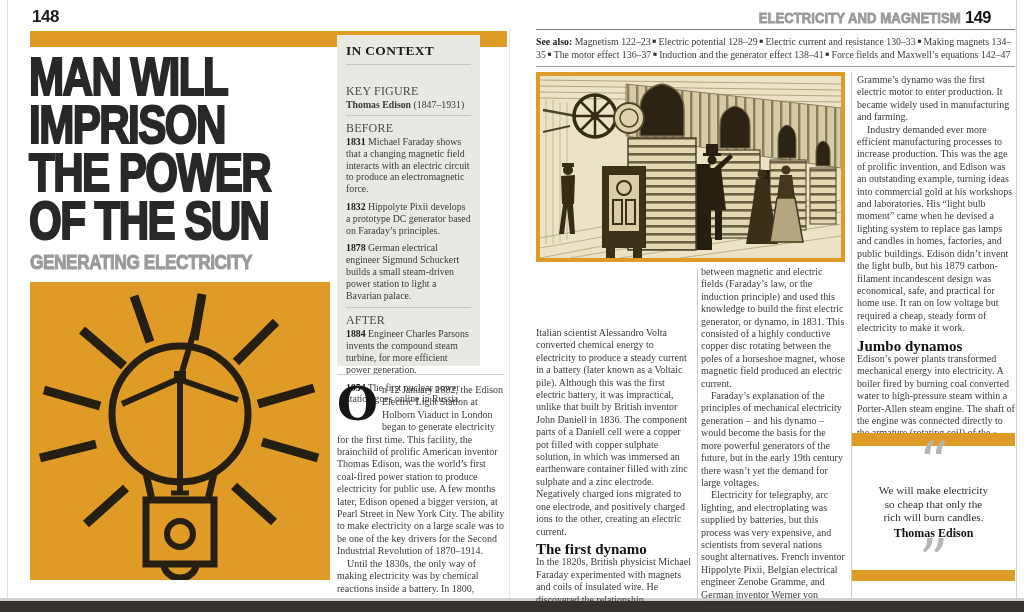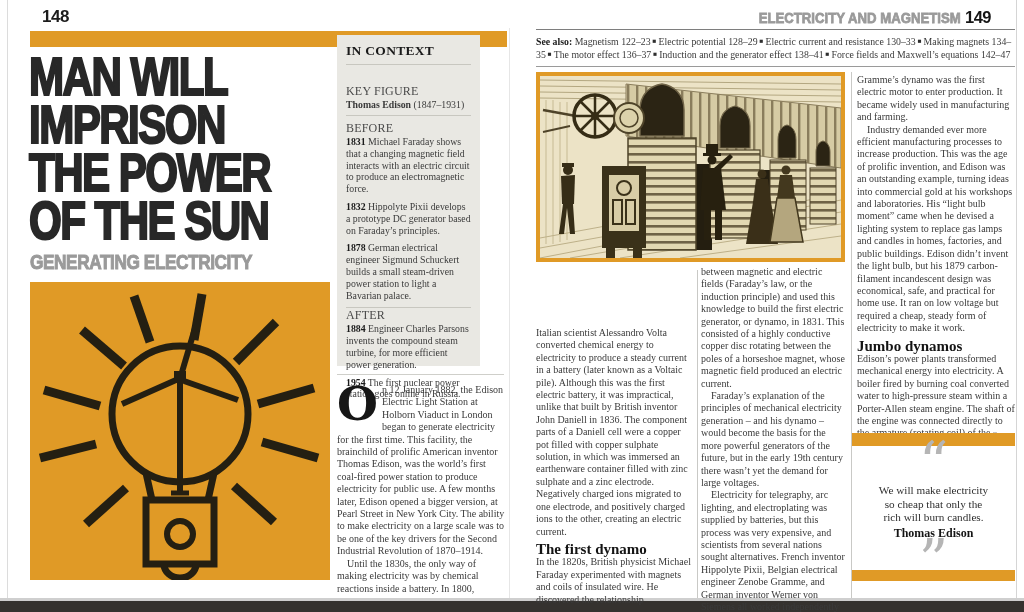--- a/index.html
+++ b/index.html
@@ -11,41 +11,41 @@
   .edge-left{left:7px;top:0;width:1px;height:600px;background:#dcdcdc;}
   .edge-right{left:1016px;top:0;width:1px;height:600px;background:#d5d5d5;}
   .edge-gutter{left:509px;top:28px;width:1px;height:572px;background:#e6e6e6;}
   .edge-bottom-shadow{left:0;top:598px;width:1024px;height:3px;background:#cfcfcf;}
   .edge-bottom{left:0;top:601px;width:1024px;height:11px;background:#35322f;}
 
   .cond{font-family:"Liberation Sans",sans-serif;font-weight:bold;display:inline-block;
         transform:scaleX(.82);transform-origin:0 50%;}
 
   
-  .pageno-left{left:42px;top:7px;font-family:"Liberation Sans",sans-serif;font-weight:bold;
+  .pageno-left{left:32px;top:7px;font-family:"Liberation Sans",sans-serif;font-weight:bold;
                font-size:17px;color:#1c1c1c;letter-spacing:-.5px;}
   .bar-top-left{left:30px;top:31px;width:477px;height:16px;}
   .headline{left:29px;top:52px;width:480px;line-height:48px;color:#282828;}
   .headline span{display:block;font-family:"Liberation Sans",sans-serif;font-weight:bold;
         font-size:54px;letter-spacing:-2px;transform:scaleX(.78);transform-origin:0 50%;
         -webkit-text-stroke:2.2px #282828;white-space:nowrap;}
   .subtitle{left:30px;top:250px;font-size:21px;letter-spacing:-.5px;color:#9a9a9a;
         -webkit-text-stroke:1px #9a9a9a;}
   .orange-art{left:30px;top:282px;width:300px;height:298px;}
 
   
   .icbox{left:337px;top:35px;width:143px;height:331px;background:#e9e8e3;box-sizing:border-box;
          padding:8px 9px;}
   .ic-head{font-size:13.5px;font-weight:bold;color:#1b1b1b;letter-spacing:.3px;
            border-bottom:1px solid #c8c7c0;padding-bottom:5px;margin-bottom:19px;}
   .ic-label{font-size:12px;color:#4a4a4a;letter-spacing:.2px;}
   .ic-figure{font-size:9.8px;border-bottom:1px solid #c8c7c0;padding-bottom:5px;margin-bottom:5px;}
   .ic-event{font-size:9.8px;line-height:11.8px;margin:0 0 6px 0;}
   .ic-event b{color:#1b1b1b;}
-  .ic-after{border-top:1px solid #c8c7c0;}
+  .ic-after{border-top:1px solid #c8c7c0;padding-top:5px;}
 
   .rule-under-box{left:337px;top:374px;width:167px;height:1px;background:#cfcfca;}
 
   .body-left{left:337px;top:384px;width:168px;font-size:10px;line-height:12.4px;text-align:left;}
   .dropcap{float:left;font-size:47px;line-height:36px;font-weight:bold;color:#161616;
            margin:2px 4px 0 0;font-family:"DejaVu Serif",serif;}
   p.flow{margin:0;}
   p.indent{text-indent:10px;margin:0;}
 
   

